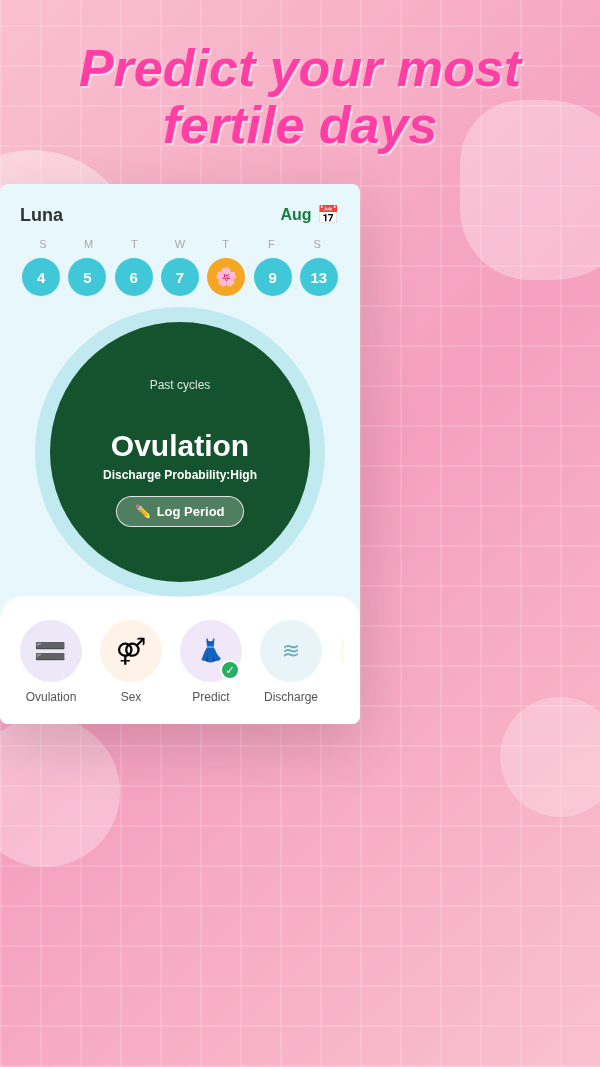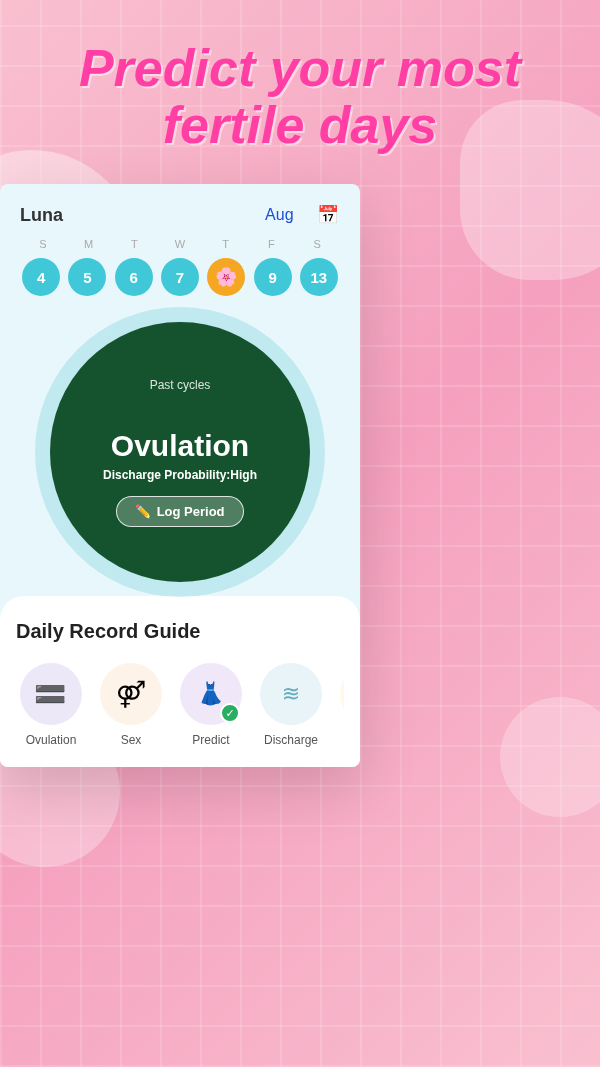--- a/index.html
+++ b/index.html
@@ -109,24 +109,24 @@
 
     .cal-name {
       font-size: 18px;
       font-weight: 700;
       color: #333;
     }
 
     .cal-month {
       display: flex;
       align-items: center;
-      gap: 24px;
+      gap: 6px;
       font-size: 16px;
-      color: #1d4ed8;
-      font-weight: 400;
+      color: #15803d;
+      font-weight: 700;
     }
 
     .cal-icon {
       font-size: 18px;
     }
 
     
     .day-labels {
       display: grid;
       grid-template-columns: repeat(7, 1fr);
@@ -350,21 +350,20 @@
         </p>
         <p class="conception">Discharge Probability:High</p>
         <button class="log-btn">
           <span>✏️</span>
           <span>Log Period</span>
         </button>
       </div>
     </div>
 
     <div class="daily-record">
-      <h2 class="daily-title">Daily Record Guide</h2>
 
       <div class="record-items">
 
         <div class="record-item">
           <div class="record-icon-wrap icon-ovulation">
             <span style="font-size:26px;">🟰</span>
           </div>
           <span class="record-label">Ovulation</span>
         </div>
 

